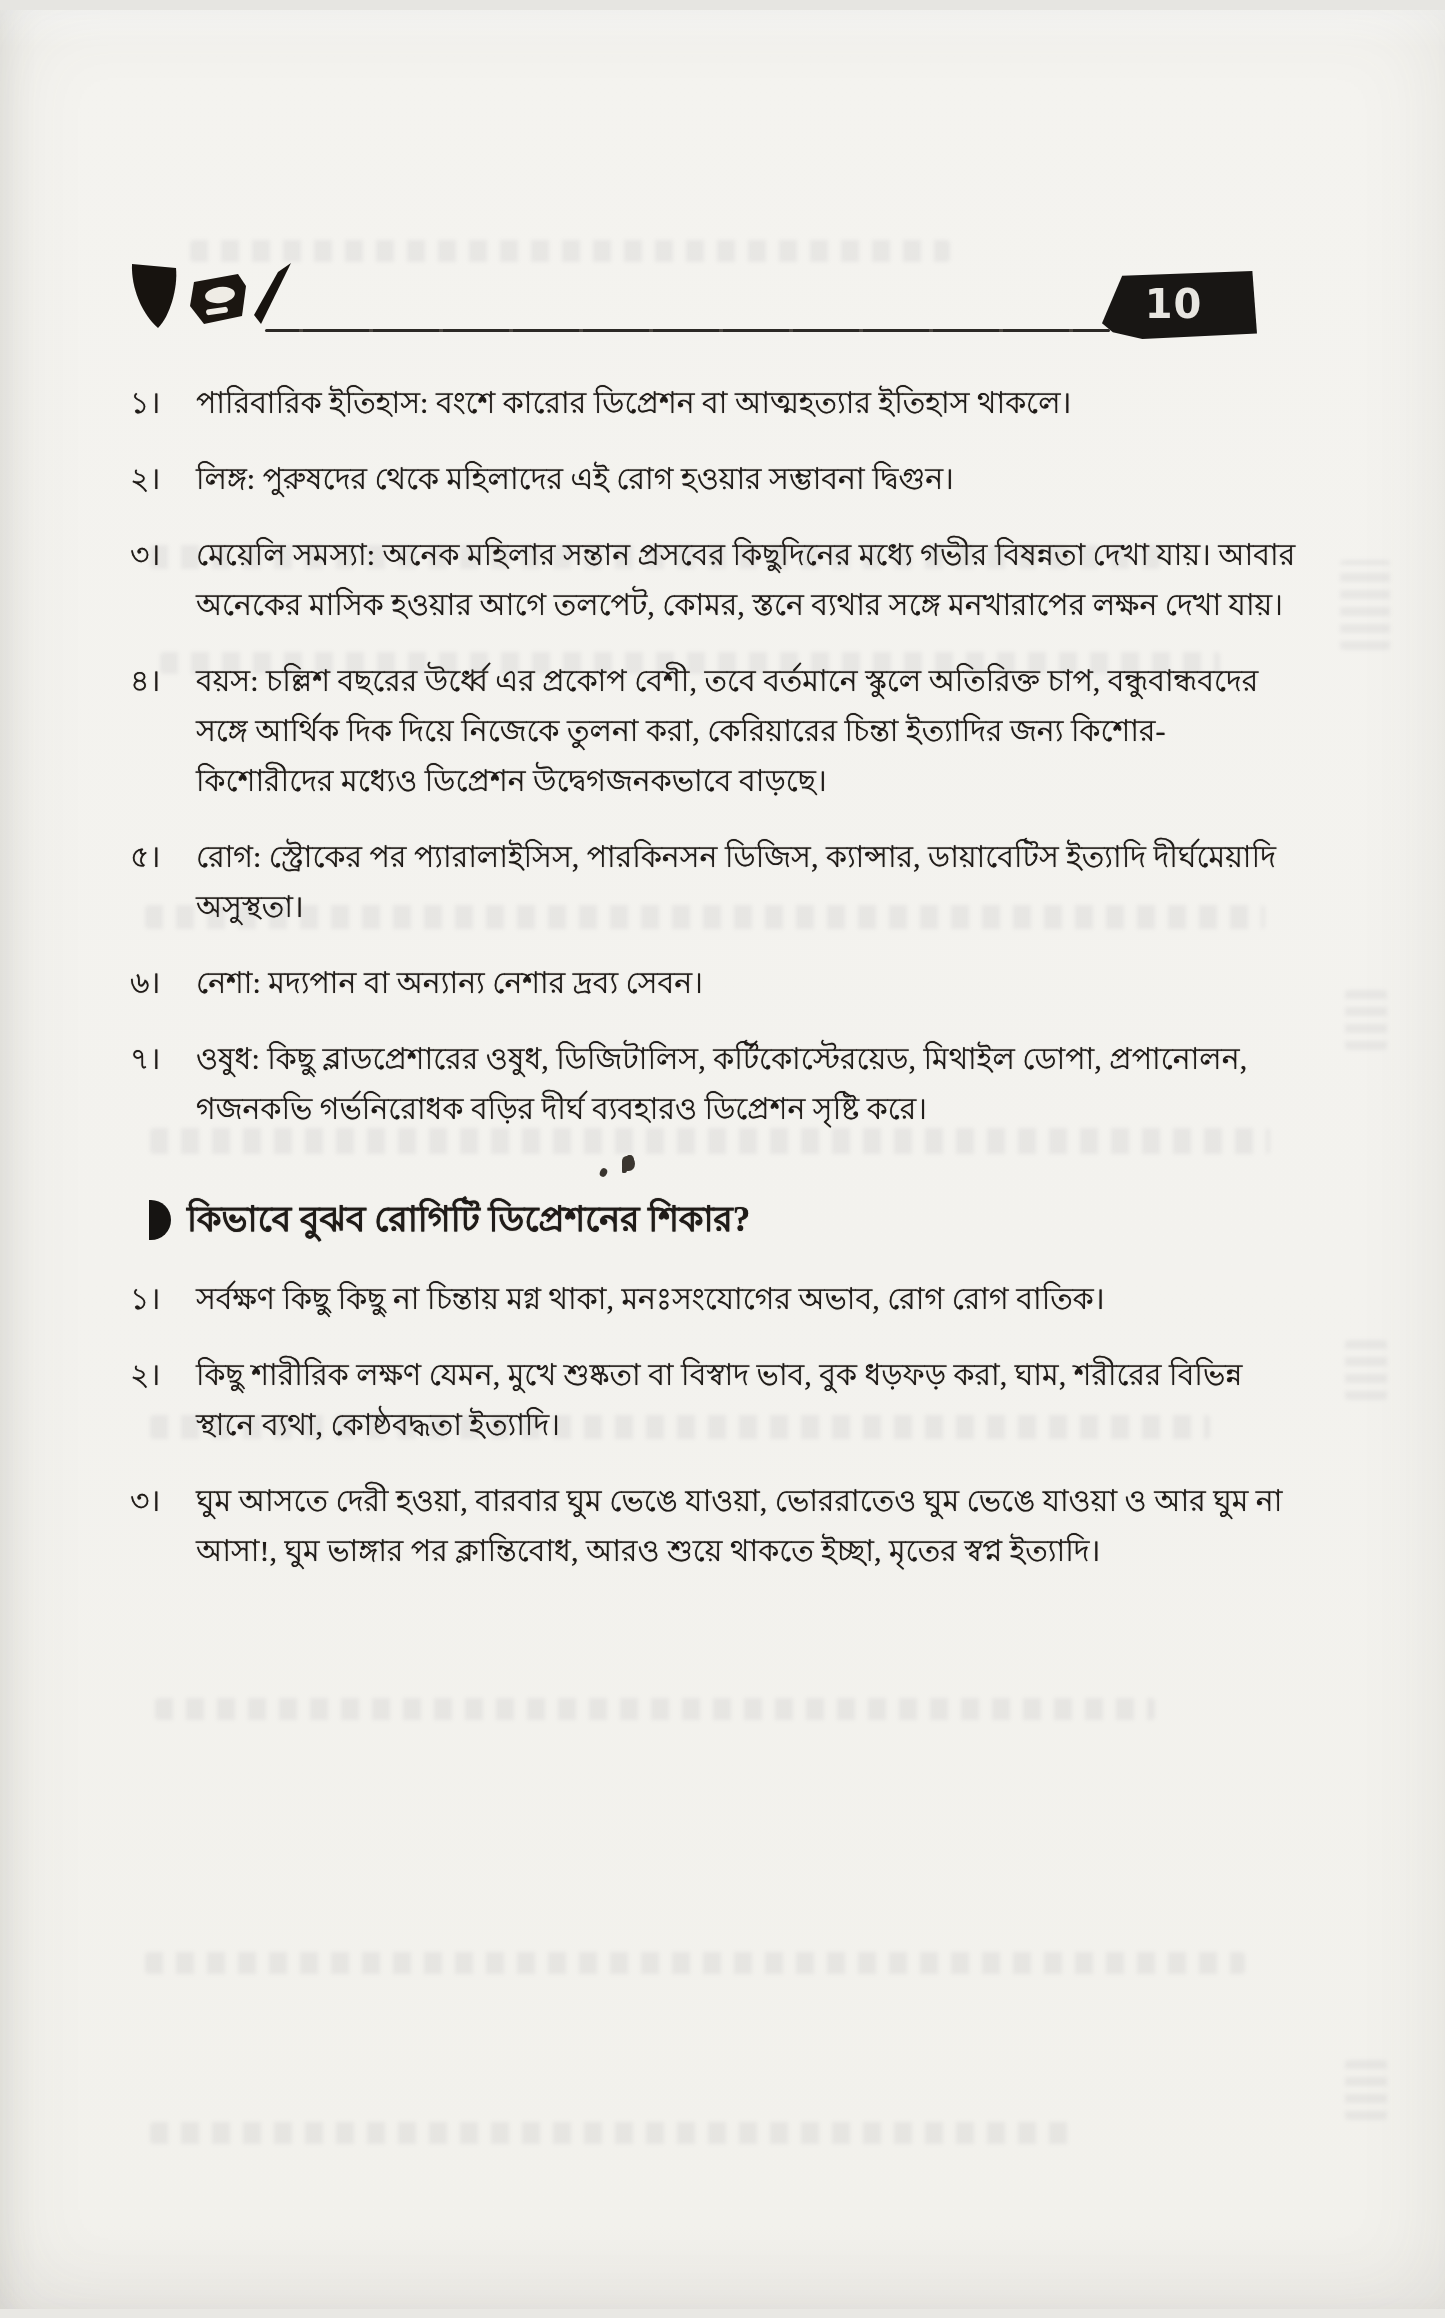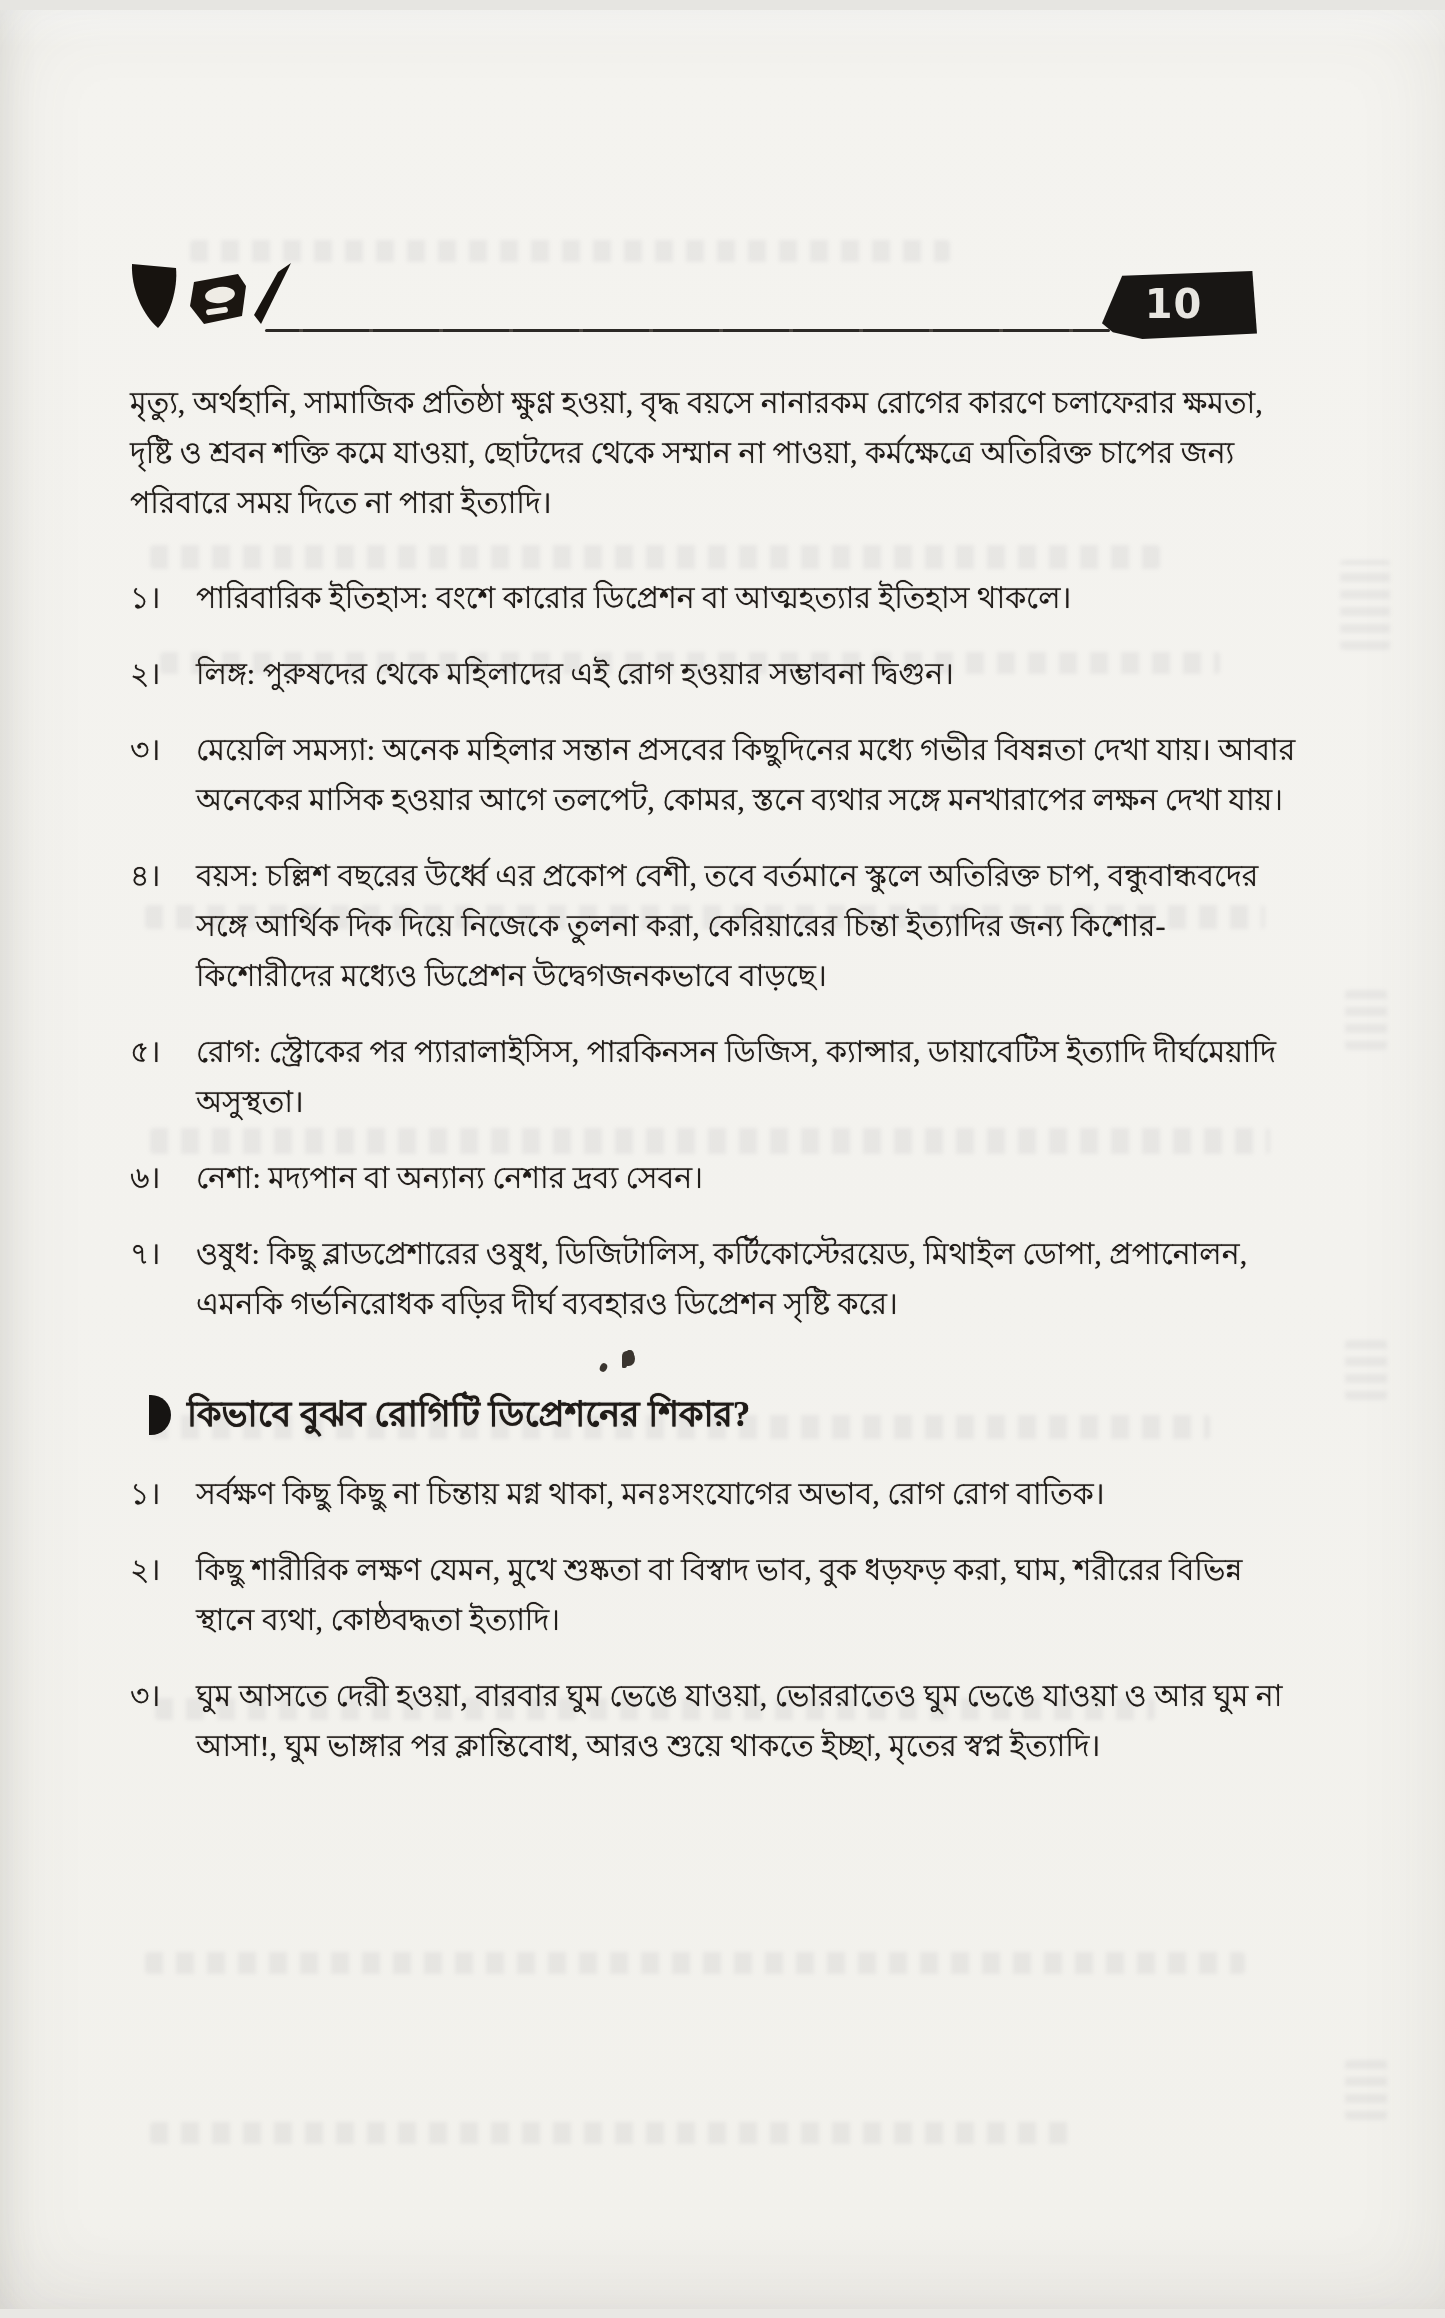--- a/index.html
+++ b/index.html
@@ -101,21 +101,20 @@
     <rect x="78" y="50" width="22" height="6" rx="3" fill="#efece5" transform="rotate(-8 89 53)"></rect>
     <path d="M150,14 L163,5 L133,66 L126,57 Z" fill="#17130f"></path>
   </svg>
   <div class="rule"></div>
   <div class="badge">
     <span>10</span>
   </div>
 
   <main class="content">
 
-    <p class="para">মৃত্যু, অর্থহানি, সামাজিক প্রতিষ্ঠা ক্ষুণ্ণ হওয়া, বৃদ্ধ বয়সে নানারকম রোগের কারণে চলাফেরার ক্ষমতা, দৃষ্টি ও শ্রবন শক্তি কমে যাওয়া, ছোটদের থেকে সম্মান না পাওয়া, কর্মক্ষেত্রে অতিরিক্ত চাপের জন্য পরিবারে সময় দিতে না পারা ইত্যাদি।</p>
 
 
     <div class="list">
       <div class="item">
         <span class="num">১।</span>
         <span class="txt">পারিবারিক ইতিহাস: বংশে কারোর ডিপ্রেশন বা আত্মহত্যার ইতিহাস থাকলে।</span>
       </div>
       <div class="item">
         <span class="num">২।</span>
         <span class="txt">লিঙ্গ: পুরুষদের থেকে মহিলাদের এই রোগ হওয়ার সম্ভাবনা দ্বিগুন।</span>
@@ -131,21 +130,21 @@
       <div class="item">
         <span class="num">৫।</span>
         <span class="txt">রোগ: স্ট্রোকের পর প্যারালাইসিস, পারকিনসন ডিজিস, ক্যান্সার, ডায়াবেটিস ইত্যাদি দীর্ঘমেয়াদি অসুস্থতা।</span>
       </div>
       <div class="item">
         <span class="num">৬।</span>
         <span class="txt">নেশা: মদ্যপান বা অন্যান্য নেশার দ্রব্য সেবন।</span>
       </div>
       <div class="item tight">
         <span class="num">৭।</span>
-        <span class="txt">ওষুধ: কিছু ব্লাডপ্রেশারের ওষুধ, ডিজিটালিস, কর্টিকোস্টেরয়েড, মিথাইল ডোপা, প্রপানোলন, এমনকি গর্ভনিরোধক বড়ির দীর্ঘ ব্যবহারও ডিপ্রেশন সৃষ্টি করে।</span>
+        <span class="txt">ওষুধ: কিছু ব্লাডপ্রেশারের ওষুধ, ডিজিটালিস, কর্টিকোস্টেরয়েড, মিথাইল ডোপা, প্রপানোলন, গজনকভি গর্ভনিরোধক বড়ির দীর্ঘ ব্যবহারও ডিপ্রেশন সৃষ্টি করে।</span>
       </div>
     </div>
 
     <div class="ornament">
         <i class="a"></i>
         <i class="b"></i>
       </div>
 
     <div class="heading-row">
       <span class="bullet"></span>

